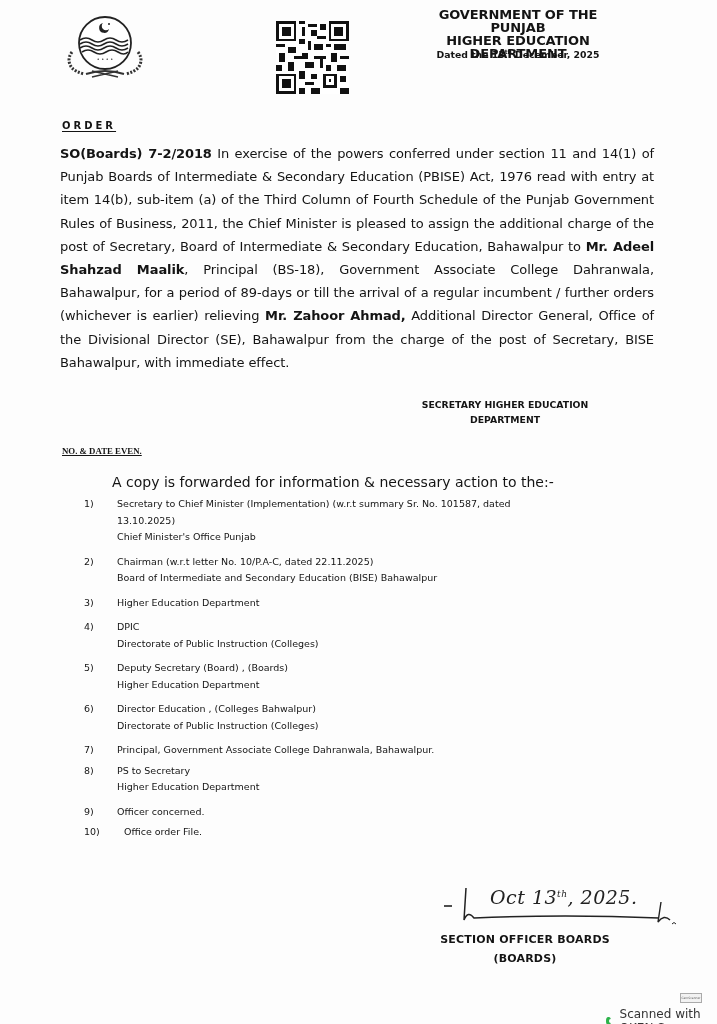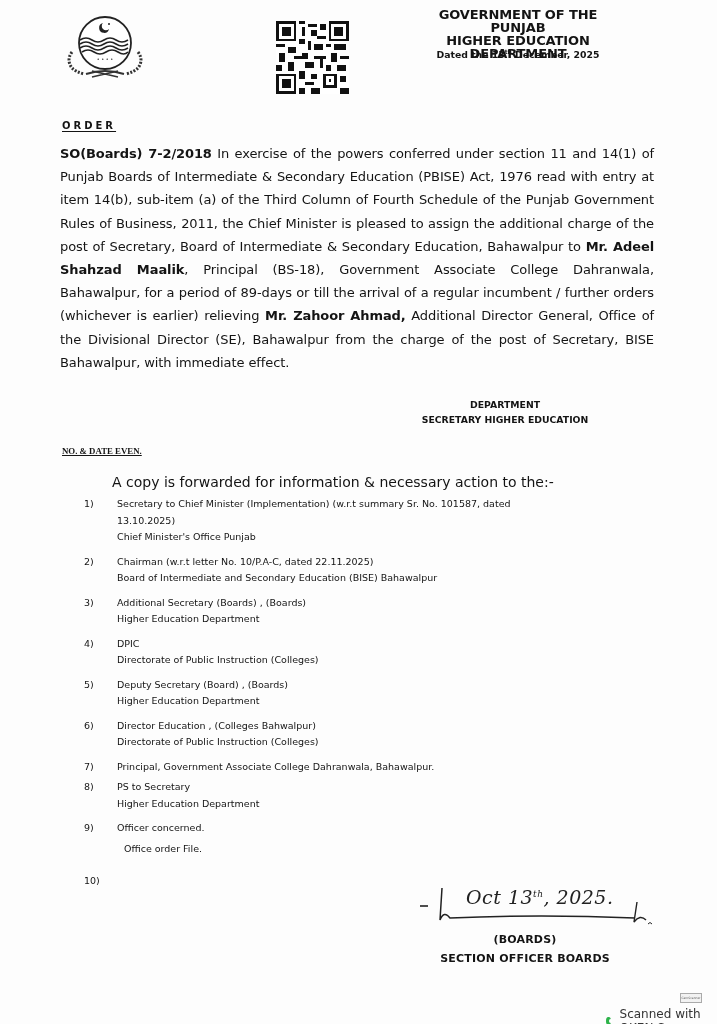--- a/index.html
+++ b/index.html
@@ -16,22 +16,22 @@
   .order-title { left: 62px; top: 120px; font-weight: bold; font-size: 10px; letter-spacing: 3px; text-decoration: underline; text-underline-offset: 2px; }
   .body-para { left: 60px; top: 142px; width: 594px; font-size: 13px; line-height: 23.2px; text-align: justify; letter-spacing: -0.1px; }
   .body-para b { font-weight: bold; }
   .sig-main { left: 395px; top: 397px; width: 220px; text-align: center; font-weight: bold; font-size: 9.3px; line-height: 15px; }
   .no-date { left: 62px; top: 446px; font-weight: bold; font-size: 8.8px; text-decoration: underline; font-family: Liberation Serif, serif; }
   .copy-intro { left: 112px; top: 474px; font-size: 14px; }
   .cc-list { left: 84px; top: 496px; width: 560px; font-size: 9.5px; line-height: 16.5px; }
   .cc-item { display: flex; margin-bottom: 8px; }
   .cc-item.tight { margin-bottom: 4px; }
   .cc-num { width: 33px; flex: none; }
-  .cc-num.wide { width: 40px; margin-top: 32px; }
-  .handwritten { left: 420px; top: 880px; width: 240px; height: 50px; }
+  .cc-num.wide { width: 40px; }
+  .handwritten { left: 444px; top: 880px; width: 240px; height: 50px; }
   .hw-text { font-family: "DejaVu Serif", serif; font-style: italic; font-size: 19px; color: #222; position: absolute; left: 46px; top: 6px; letter-spacing: 0.5px; }
   .hw-text sup { font-size: 9px; }
   .sig-section { left: 410px; top: 930px; width: 230px; text-align: center; font-weight: bold; font-size: 11px; line-height: 19px; letter-spacing: 0.2px; }
   .cs-badge { left: 680px; top: 993px; width: 20px; height: 8px; border: 1px solid #aaa; background: #f2f2f2; font-size: 3px; line-height: 8px; color: #666; text-align: center; overflow: hidden; }
   .scanner-badge { left: 606px; top: 1007px; display: flex; align-items: center; gap: 9px; font-size: 12px; color: #333; justify-content: flex-end; }
   .scanner-icon { width: 8px; height: 8px; border-radius: 50%; background: #2db34a; position: relative; }
   .scanner-icon::after { content: ""; position: absolute; left: 3px; top: 2px; width: 3px; height: 4px; background: #fff; border-radius: 50%; }
 </style>
 </head>
 <body>
@@ -109,22 +109,22 @@
   <div>GOVERNMENT OF THE PUNJAB</div>
   <div>HIGHER EDUCATION DEPARTMENT</div>
 </div>
 <div class="abs dated"><span>Dated the 13</span><sup>th</sup><span> December, 2025</span></div>
 
 <div class="abs order-title">ORDER</div>
 
 <div class="abs body-para"><b>SO(Boards) 7-2/2018</b><span> In exercise of the powers conferred under section 11 and 14(1) of Punjab Boards of Intermediate &amp; Secondary Education (PBISE) Act, 1976 read with entry at item 14(b), sub-item (a) of the Third Column of Fourth Schedule of the Punjab Government Rules of Business, 2011, the Chief Minister is pleased to assign the additional charge of the post of Secretary, Board of Intermediate &amp; Secondary Education, Bahawalpur to </span><b>Mr. Adeel Shahzad Maalik</b><span>, Principal (BS-18), Government Associate College Dahranwala, Bahawalpur, for a period of 89-days or till the arrival of a regular incumbent / further orders (whichever is earlier) relieving </span><b>Mr. Zahoor Ahmad,</b><span> Additional Director General, Office of the Divisional Director (SE), Bahawalpur from the charge of the post of Secretary, BISE Bahawalpur, with immediate effect.</span></div>
 
 <div class="abs sig-main">
+  <div>SECRETARY HIGHER EDUCATION</div>
   <div>DEPARTMENT</div>
-  <div>SECRETARY HIGHER EDUCATION</div>
 </div>
 
 <div class="abs no-date">NO. &amp; DATE EVEN.</div>
 <div class="abs copy-intro">A copy is forwarded for information &amp; necessary action to the:-</div>
 
 <div class="abs cc-list">
   <div class="cc-item">
     <div class="cc-num">1)</div>
     <div>
         <div>Secretary to Chief Minister (Implementation) (w.r.t summary Sr. No. 101587, dated</div>
@@ -135,21 +135,20 @@
   <div class="cc-item">
     <div class="cc-num">2)</div>
     <div>
         <div>Chairman (w.r.t letter No. 10/P.A-C, dated 22.11.2025)</div>
         <div>Board of Intermediate and Secondary Education (BISE) Bahawalpur</div>
       </div>
   </div>
   <div class="cc-item">
     <div class="cc-num">3)</div>
     <div>
-        <div>Additional Secretary (Boards) , (Boards)</div>
         <div>Higher Education Department</div>
       </div>
   </div>
   <div class="cc-item">
     <div class="cc-num">4)</div>
     <div>
         <div>DPIC</div>
         <div>Directorate of Public Instruction (Colleges)</div>
       </div>
   </div>
@@ -198,21 +197,21 @@
   <svg width="240" height="50" viewBox="0 0 240 50" style="position:absolute;left:0;top:0;">
     <path d="M0 26 L8 26" stroke="#222" stroke-width="1.6"></path>
     <path d="M22 8 L20 40 Q24 30 30 38 Q120 34 215 38" fill="none" stroke="#222" stroke-width="1.5"></path>
     <path d="M217 22 L214 42 Q220 34 226 40" fill="none" stroke="#222" stroke-width="1.4"></path>
     <path d="M228 44 q2 -3 4 0" fill="none" stroke="#222" stroke-width="1"></path>
   </svg>
   <div class="hw-text"><span>Oct 13</span><sup>th</sup><span>, 2025.</span></div>
 </div>
 
 <div class="abs sig-section">
+  <div>SECTION OFFICER BOARDS</div>
   <div>(BOARDS)</div>
-  <div>SECTION OFFICER BOARDS</div>
 </div>
 
 <div class="abs cs-badge">CamScanner</div>
 <div class="abs scanner-badge">
   <span class="scanner-icon"></span>
   <span>Scanned with OKEN Scanner</span>
 </div>
 
 </body></html>

